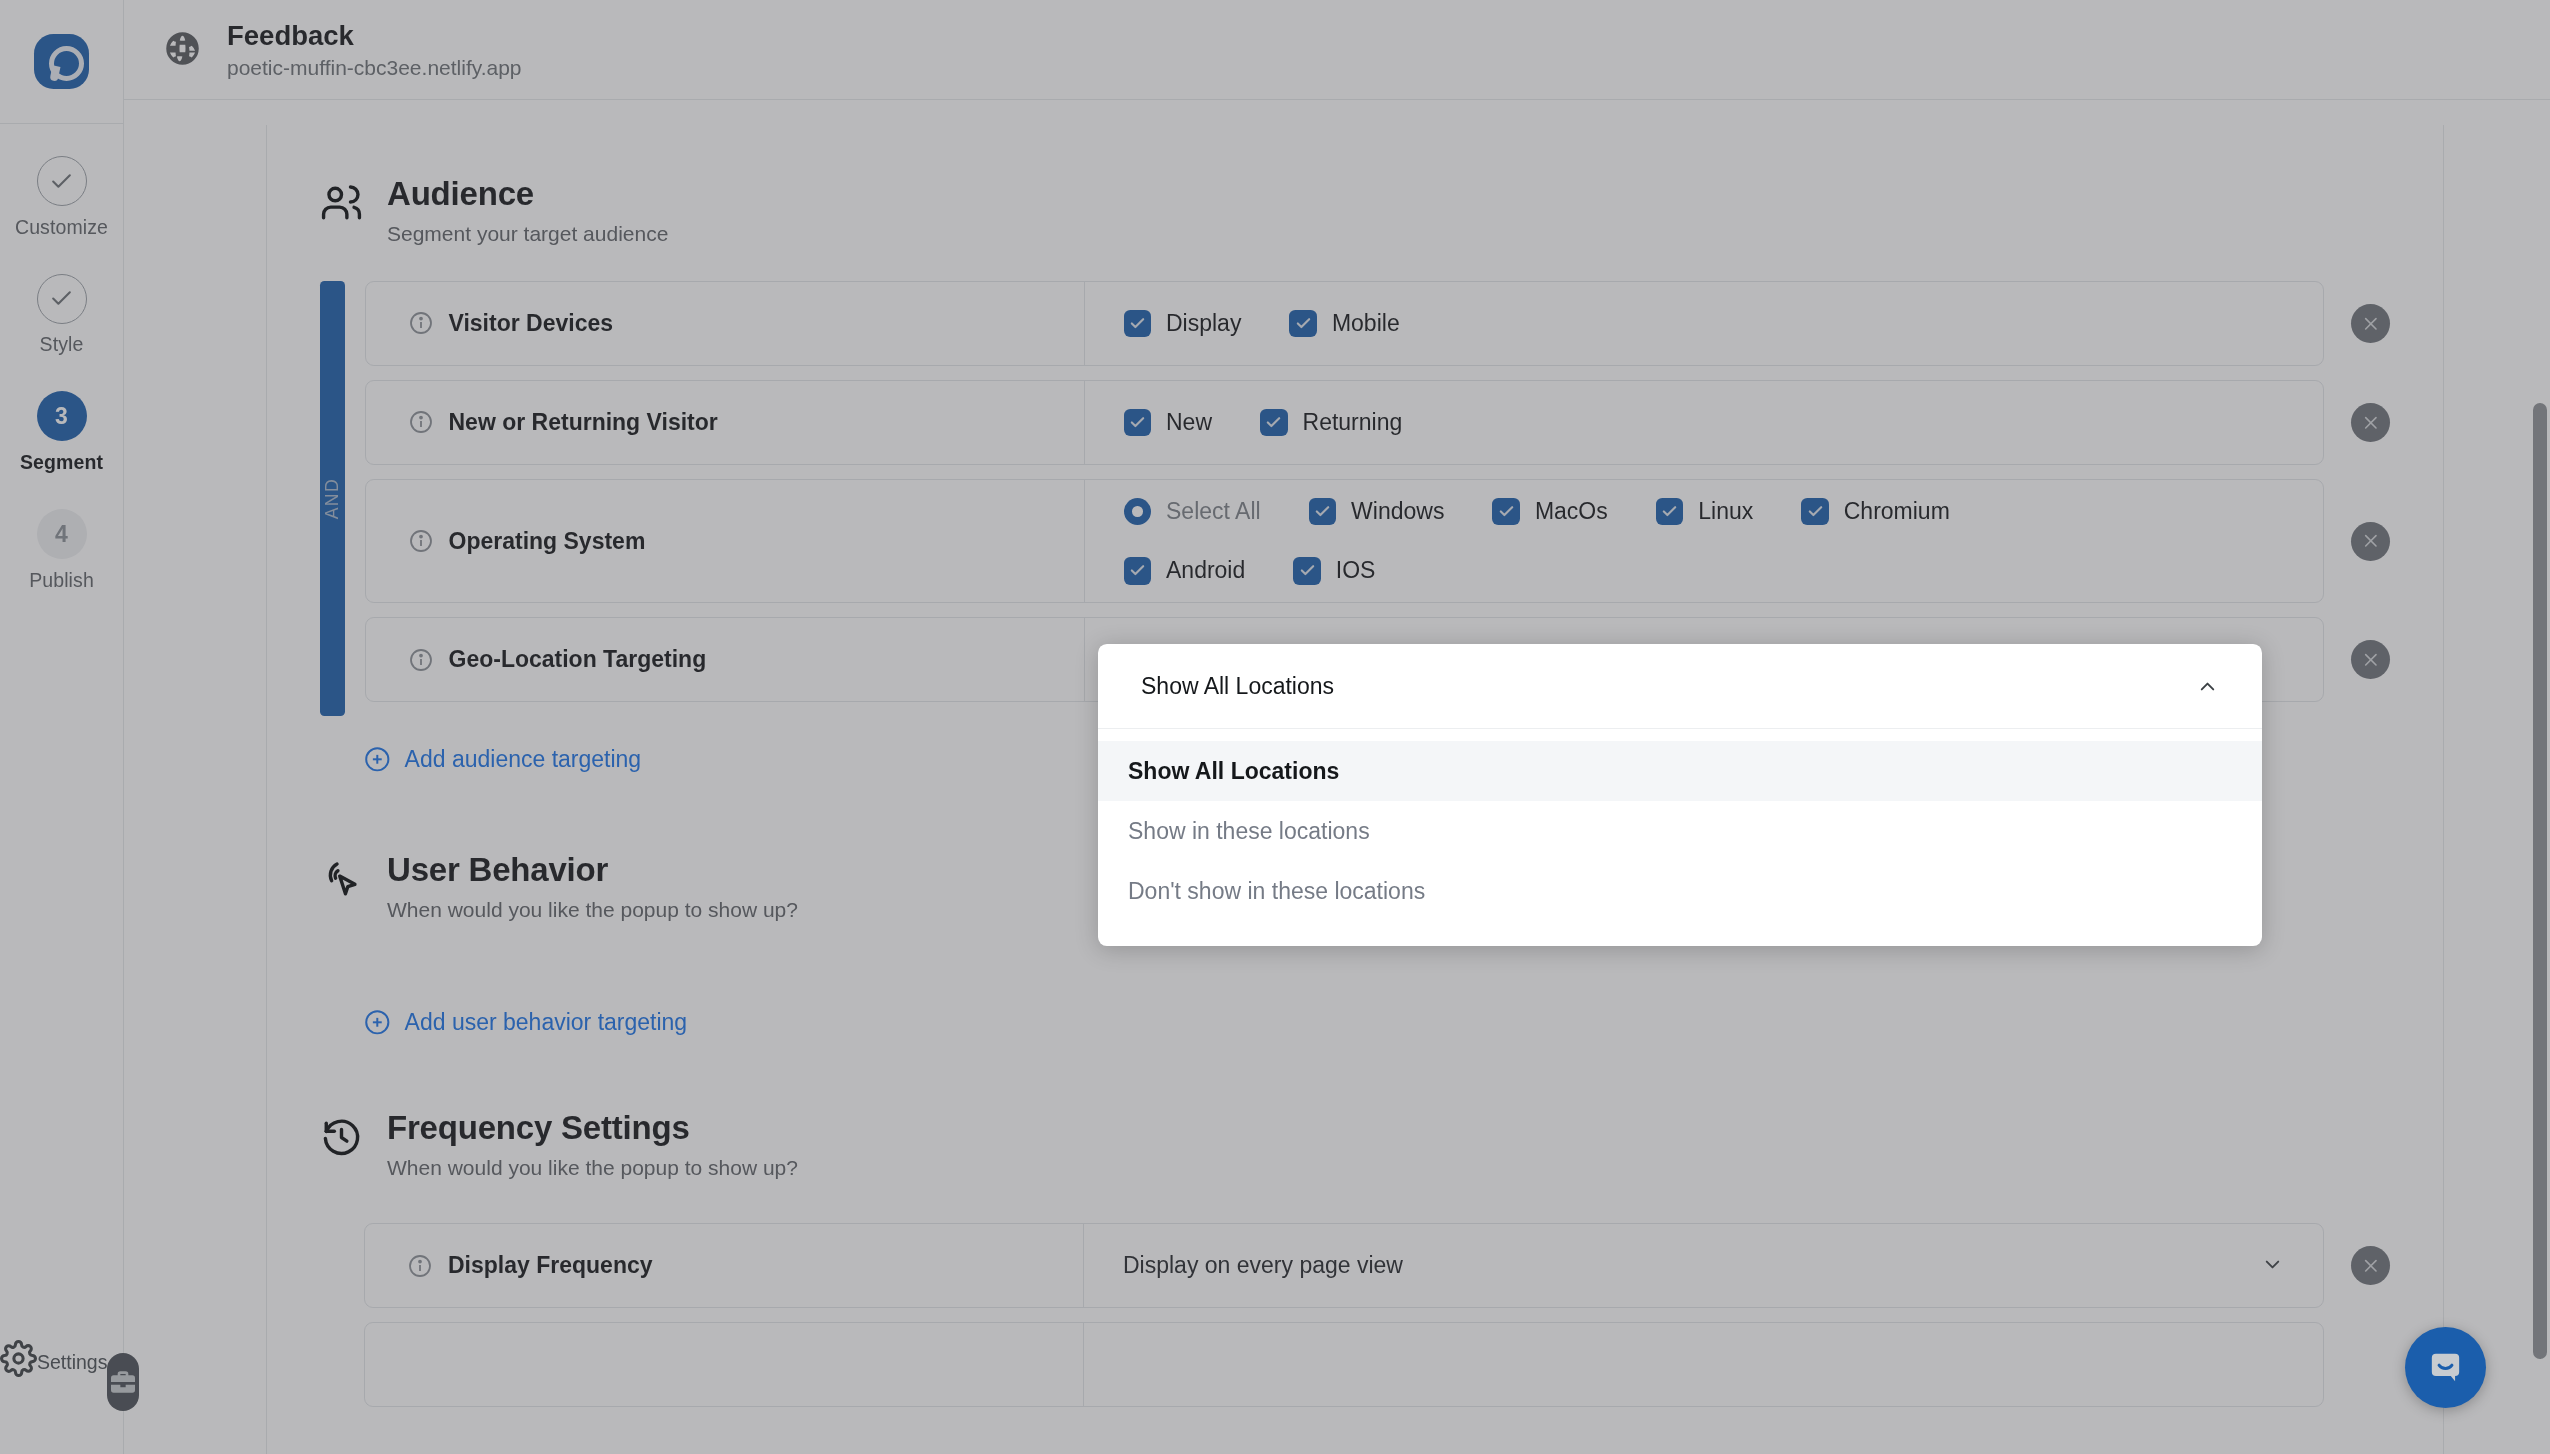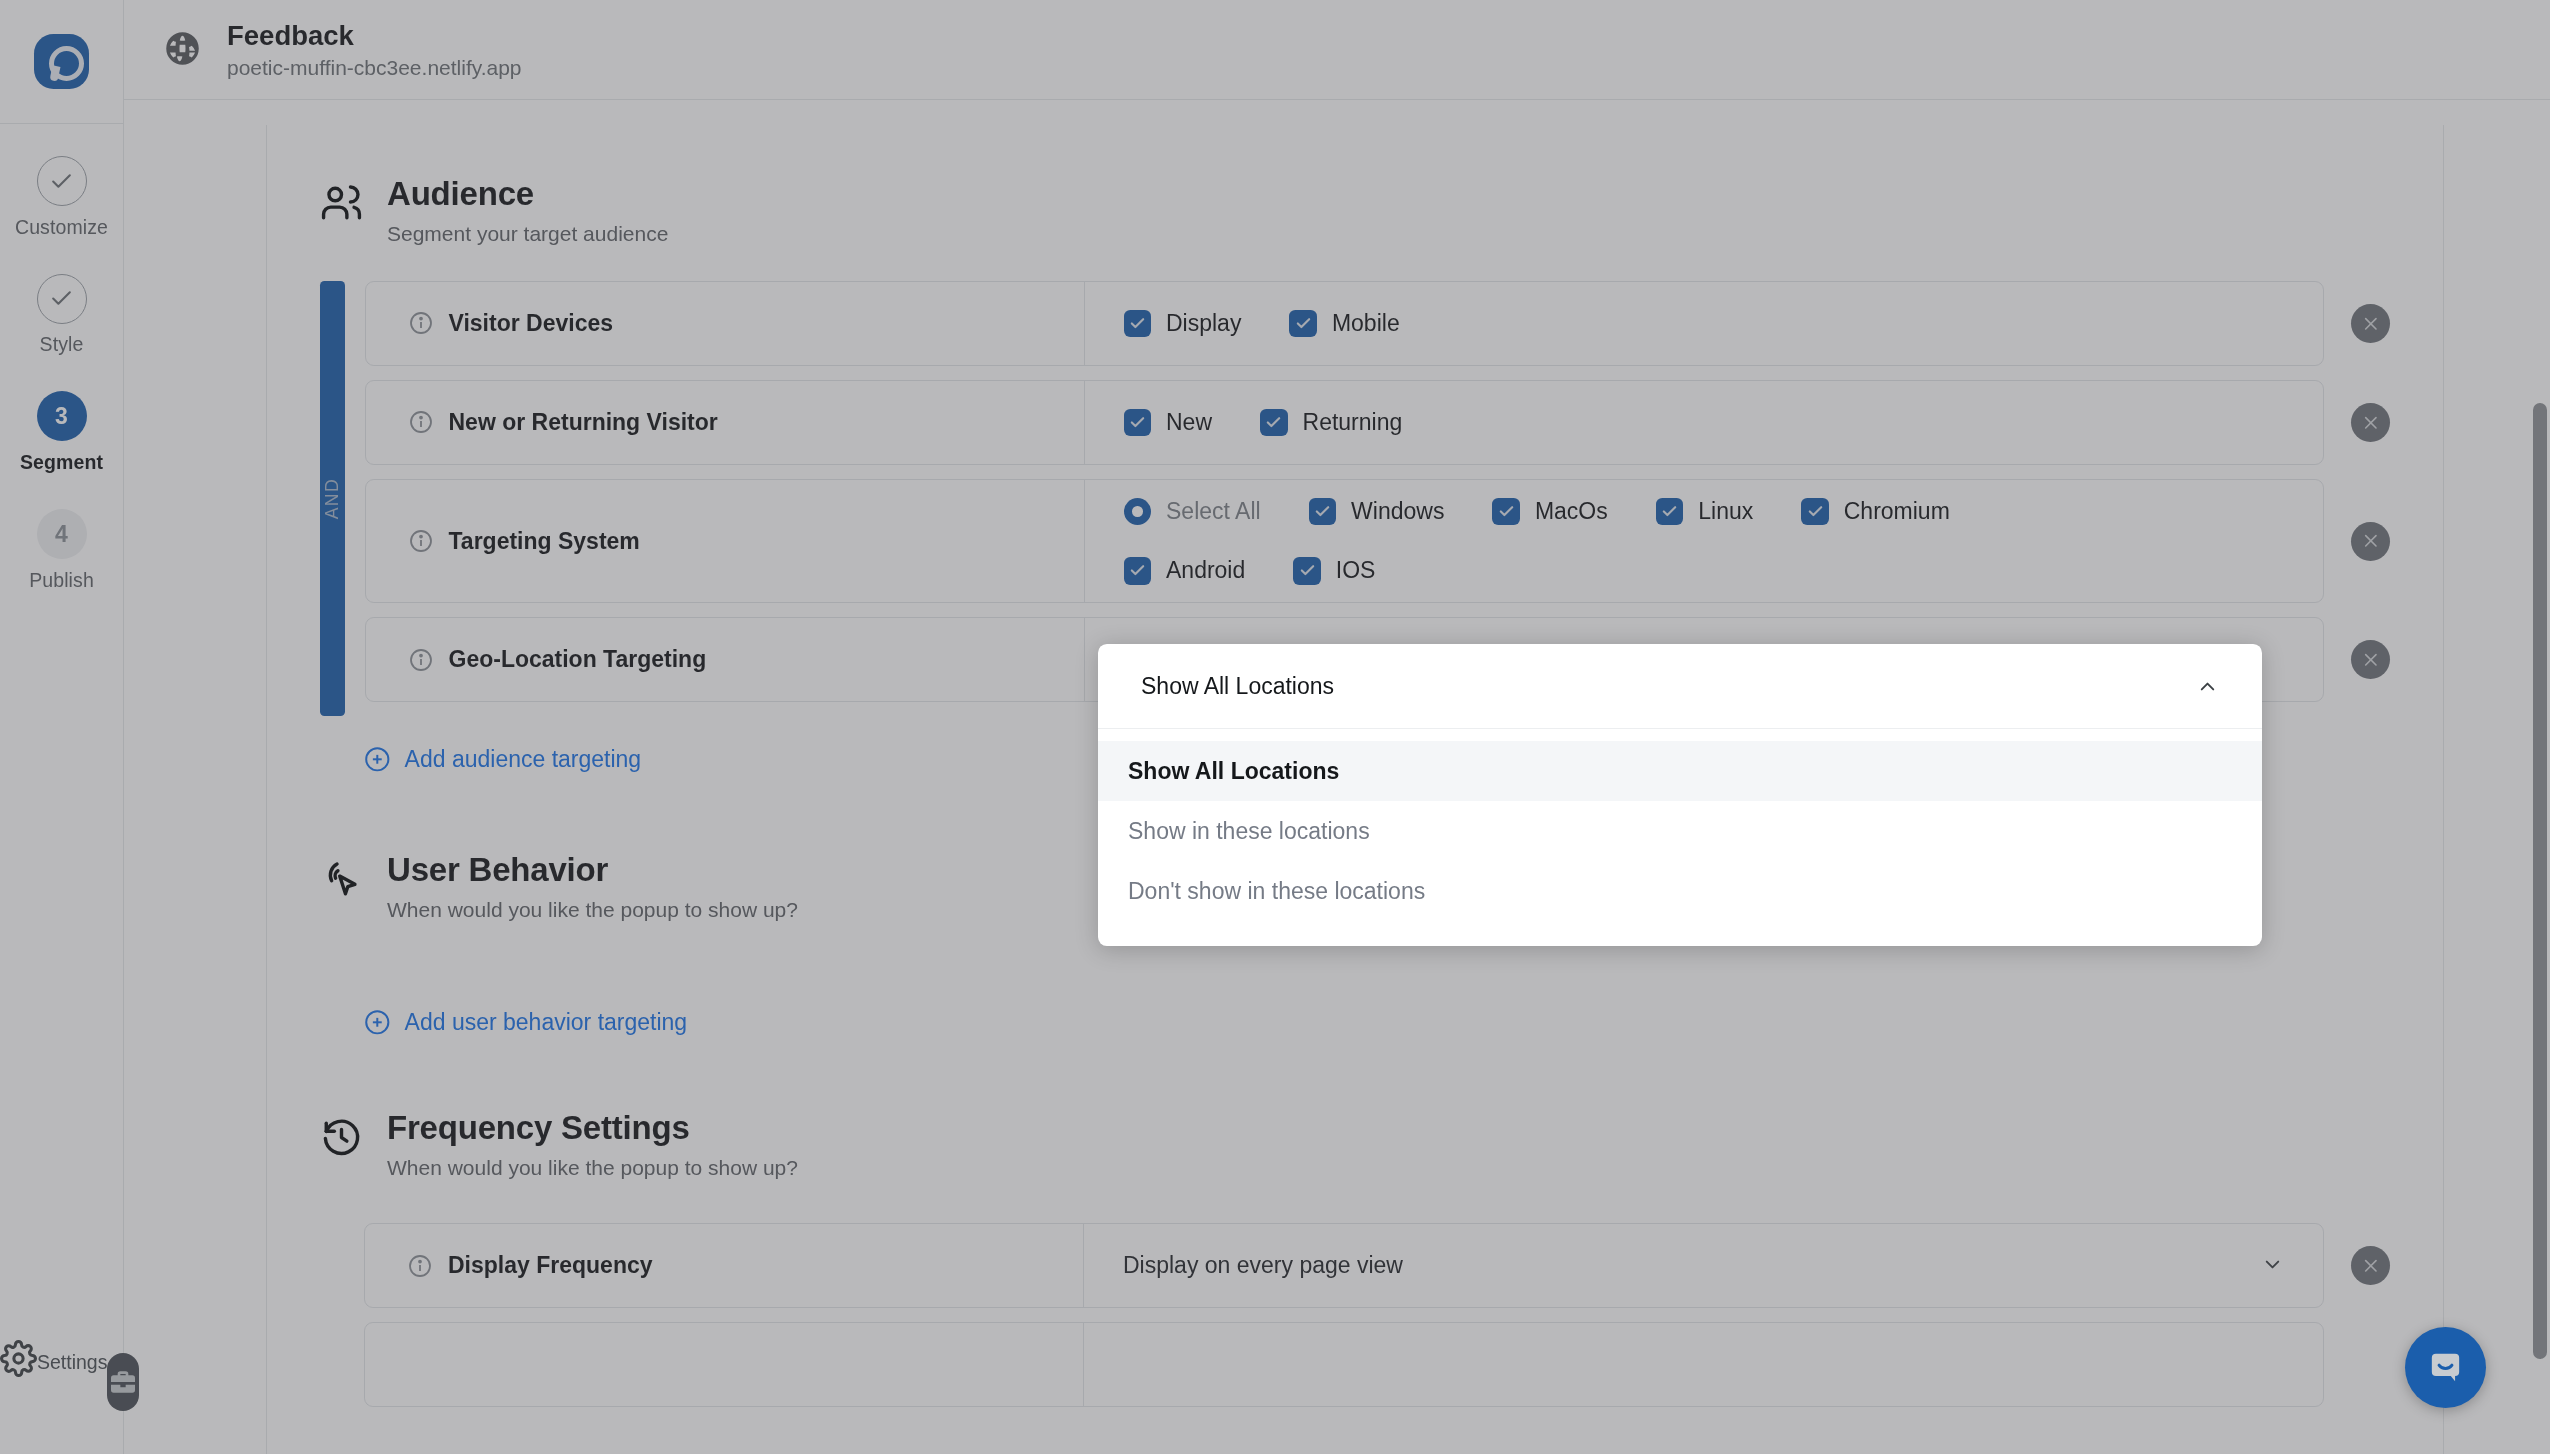--- a/index.html
+++ b/index.html
@@ -503,21 +503,21 @@
           <div class="rule-row">
             <div class="rule-card" style="min-height:119px">
               <div class="rule-label-cell">
                 <span class="info-icon">
                   <svg width="24" height="24" viewBox="0 0 24 24" fill="none" stroke="#8b9096" stroke-width="1.8">
                       <circle cx="12" cy="12" r="10"></circle>
                       <line x1="12" y1="11" x2="12" y2="17"></line>
                       <circle cx="12" cy="7.6" r="1"></circle>
                     </svg>
                 </span>
-                <span class="rule-label">Targeting System</span>
+                <span class="rule-label">Operating System</span>
               </div>
               <div class="rule-value-cell">
                 <div class="opt">
                   <span class="radio"></span>
                   <span class="opt-label muted">Select All</span>
                 </div>
                 <div class="opt">
                   <span class="cbx">
                       <svg width="17" height="17" viewBox="0 0 24 24" fill="none" stroke="#dfe6ee" stroke-width="3" stroke-linecap="round" stroke-linejoin="round">
                         <polyline points="20 6 9 17 4 12"></polyline>

